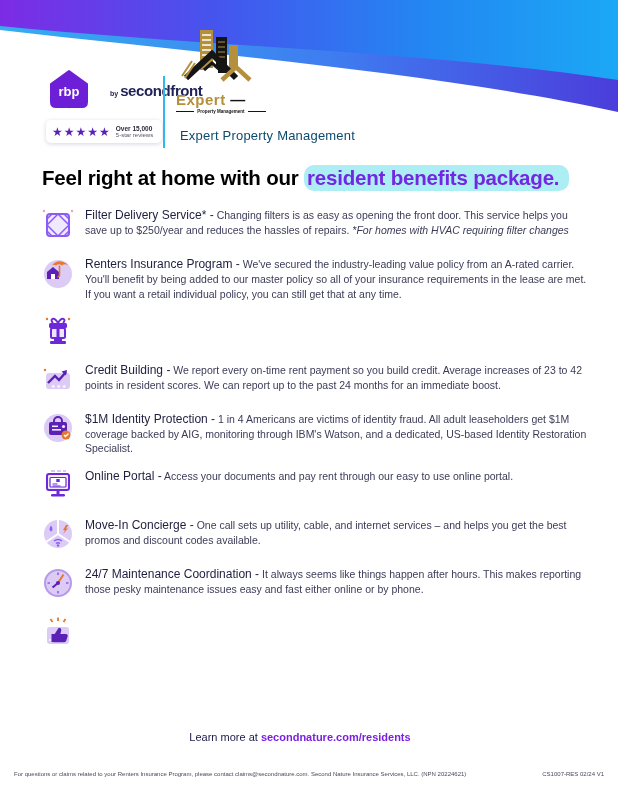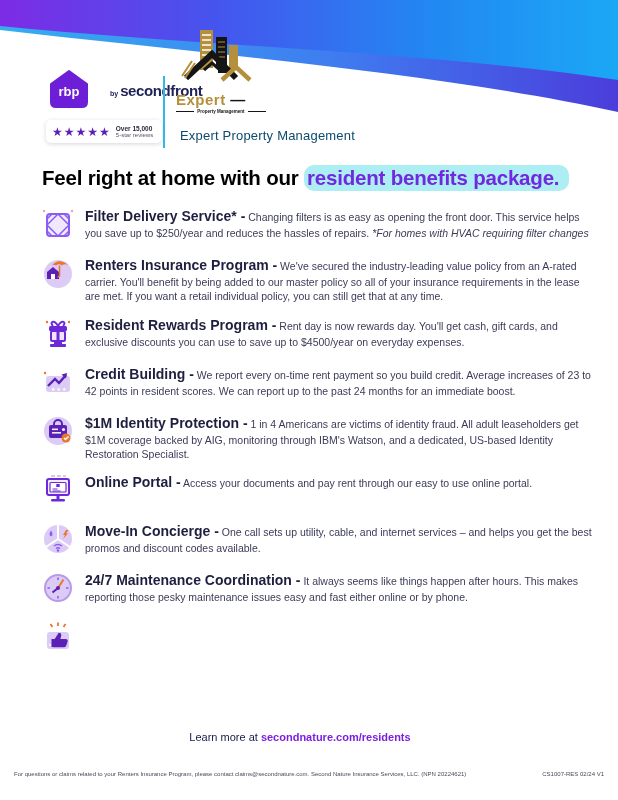--- a/index.html
+++ b/index.html
@@ -39,21 +39,21 @@
   
   .headline { position:absolute; left:42px; top:165px; width:562px; font-size:20.5px; font-weight:700; letter-spacing:-0.2px; line-height:1.3; }
   .headline .plain { color:#000000; }
   .headline .hl { color:#7227e0; background:#aceef3; padding:1px 10px 2px 3px; border-radius:10px; }
 
   
   .benefits { position:absolute; left:40px; top:206px; width:552px; }
   .benefit { display:flex; gap:9px; margin-bottom:11px; min-height:38px; align-items:flex-start; }
   .benefit-icon { flex:0 0 36px; width:36px; height:36px; }
   .benefit-text { font-size:10.5px; color:#3b3b58; line-height:1.36; padding-top:1px; }
-  .b-title { font-size:14px; font-weight:700; color:#1e1e3f; }
+  .b-title { font-size:12px; font-weight:400; color:#1e1e3f; }
   .b-note { font-style:italic; }
 
   
   .learn-more { position:absolute; left:0; top:731px; width:600px; text-align:center; font-size:11px; }
   .lm-prefix { color:#191a4a; }
   .lm-link { color:#7a1fe0; font-weight:800; text-decoration:none; }
   .fineprint { position:absolute; left:14px; right:14px; top:771px; display:flex; justify-content:space-between; gap:20px; font-size:6px; color:#4a4a5a; }
   .fineprint .fp-right { white-space:nowrap; }
 </style>
 </head>
@@ -169,22 +169,20 @@
           <circle cx="7" cy="7" r="1.2" fill="#e8762e"></circle>
             <circle cx="29" cy="7" r="1.2" fill="#e8762e"></circle>
           <path d="M18 11 C14 4 9 7 13 11 M18 11 C22 4 27 7 23 11" stroke="#6d28d9" stroke-width="2" fill="none"></path>
           <rect x="9" y="11" width="18" height="5" rx="1.5" fill="#6d28d9"></rect>
           <rect x="11" y="16" width="14" height="10" rx="1.5" fill="#efe6fb" stroke="#6d28d9" stroke-width="2"></rect>
           <rect x="16.5" y="11" width="3" height="15" fill="#6d28d9"></rect>
           <rect x="14" y="26" width="8" height="3" fill="#6d28d9"></rect>
           <rect x="10" y="29" width="16" height="3" rx="1" fill="#6d28d9"></rect>
         </svg>
       </div>
-      <p class="benefit-text"><span class="b-title">Resident Rewards Program -</span>
-        <span class="b-desc">Rent day is now rewards day. You'll get cash, gift cards, and exclusive discounts you can use to save up to $4500/year on everyday expenses.</span></p>
     </div>
 
     <div class="benefit">
       <div class="benefit-icon">
         <svg width="36" height="36" viewBox="0 0 36 36">
           <circle cx="5" cy="9" r="1.2" fill="#e8762e"></circle>
           <rect x="6" y="12" width="24" height="16" rx="3" fill="#dcccf5"></rect>
           <path d="M8 22 L15 15 L19 19 L26 11" stroke="#5b21b6" stroke-width="2.4" fill="none"></path>
           <path d="M27 9 L21.5 10.5 L26 14.5 Z" fill="#5b21b6"></path>
           <text x="11" y="26.5" font-family="DejaVu Sans, sans-serif" font-size="5" fill="#ffffff">★</text>

